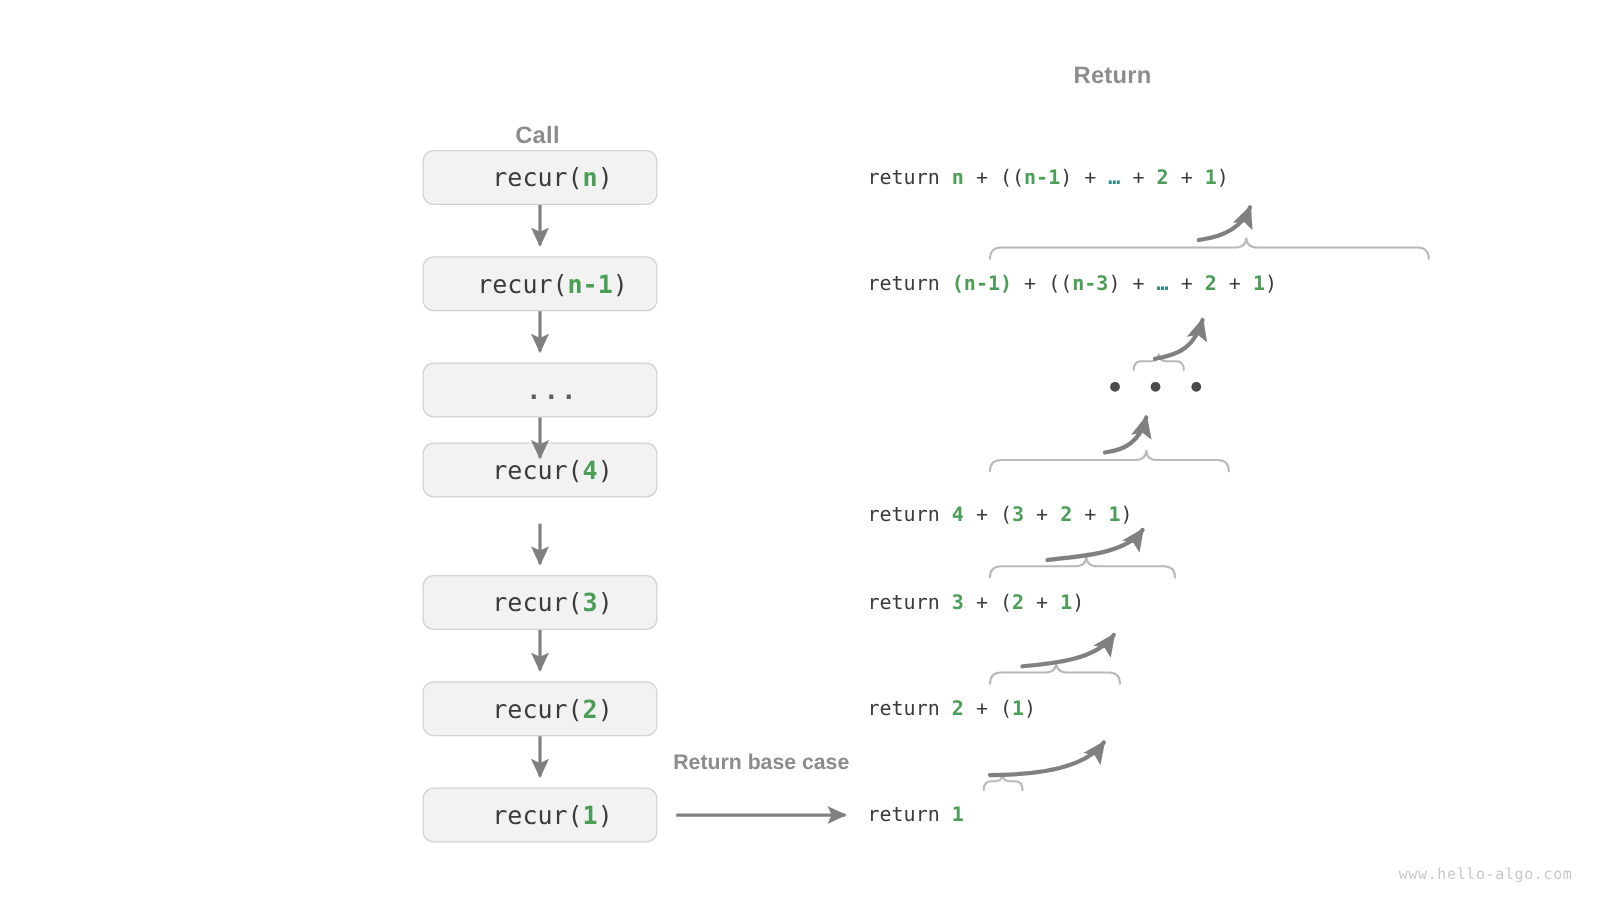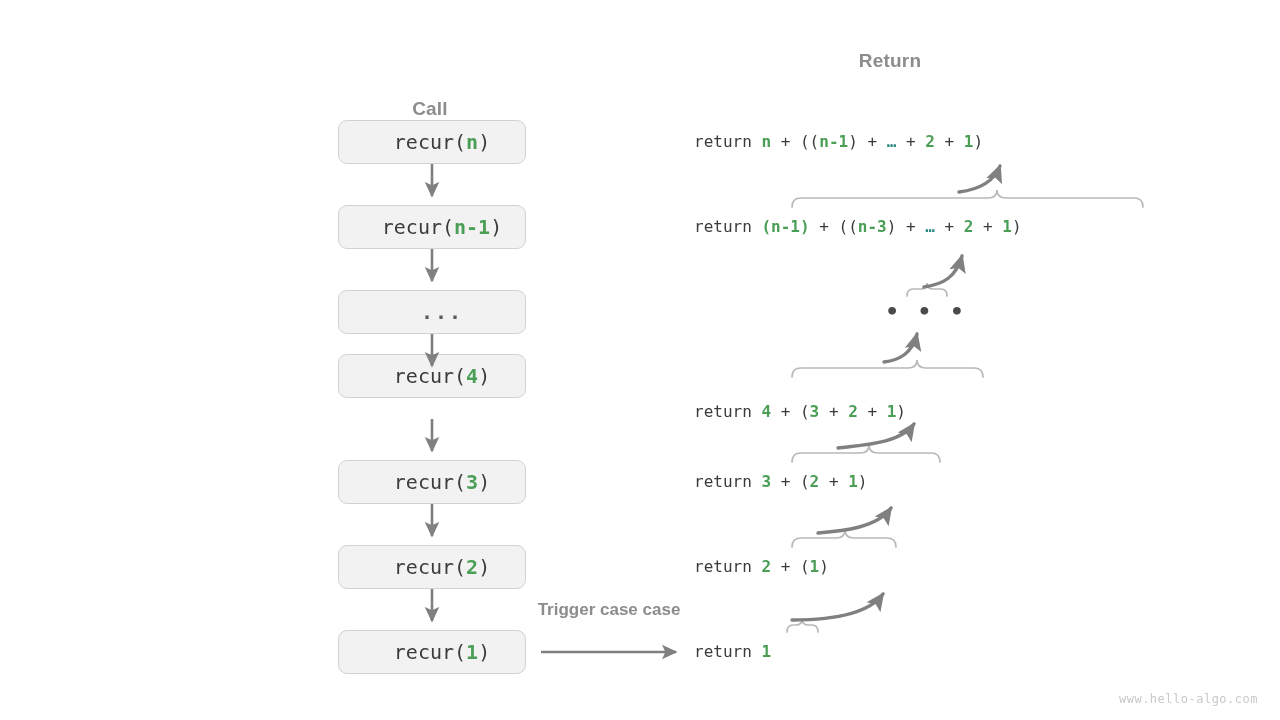--- a/index.html
+++ b/index.html
@@ -124,21 +124,21 @@
       <div class="ret-row" style="top: 142px;"><span>return </span><span class="g">n</span><span class="op"> + ((</span><span class="g">n-1</span><span class="op">) + </span><span class="t">…</span><span class="op"> + </span><span class="g">2</span><span class="op"> + </span><span class="g">1</span><span class="op">)</span></div>
       <div class="ret-row" style="top: 227px;"><span>return </span><span class="g">(</span><span class="g">n-1</span><span class="g">)</span><span class="op"> + ((</span><span class="g">n-3</span><span class="op">) + </span><span class="t">…</span><span class="op"> + </span><span class="g">2</span><span class="op"> + </span><span class="g">1</span><span class="op">)</span></div>
       <div class="ret-row" style="top: 397px; margin-top: 15px;"><span>return </span><span class="g">4</span><span class="op"> + (</span><span class="g">3</span><span class="op"> + </span><span class="g">2</span><span class="op"> + </span><span class="g">1</span><span class="op">)</span></div>
       <div class="ret-row" style="top: 482px;"><span>return </span><span class="g">3</span><span class="op"> + (</span><span class="g">2</span><span class="op"> + </span><span class="g">1</span><span class="op">)</span></div>
       <div class="ret-row" style="top: 567px;"><span>return </span><span class="g">2</span><span class="op"> + (</span><span class="g">1</span><span class="op">)</span></div>
       <div class="ret-row" style="top: 652px;"><span>return </span><span class="g">1</span></div>
     </div>
 
   <div class="mid-dots" style="left:926px;top:311px;">• • •</div>
 
-  <div class="trigger-label" style="left:609px;top:600px;">Trigger case case</div>
+  <div class="trigger-label" style="left:609px;top:600px;">Return base case</div>
 
   <svg class="overlay" viewBox="0 0 1280 720">
     <defs>
       <marker id="ar" markerWidth="7" markerHeight="7" refX="5.4" refY="3.2" orient="auto" markerUnits="strokeWidth">
         <path d="M0,0.4 L6,3.2 L0,6 L1.3,3.2 Z" fill="#808080"></path>
       </marker>
       <marker id="ar2" markerWidth="6" markerHeight="6" refX="4.8" refY="2.8" orient="auto" markerUnits="strokeWidth">
         <path d="M0,0.3 L5.4,2.8 L0,5.3 L1.1,2.8 Z" fill="#808080"></path>
       </marker>
     </defs>

